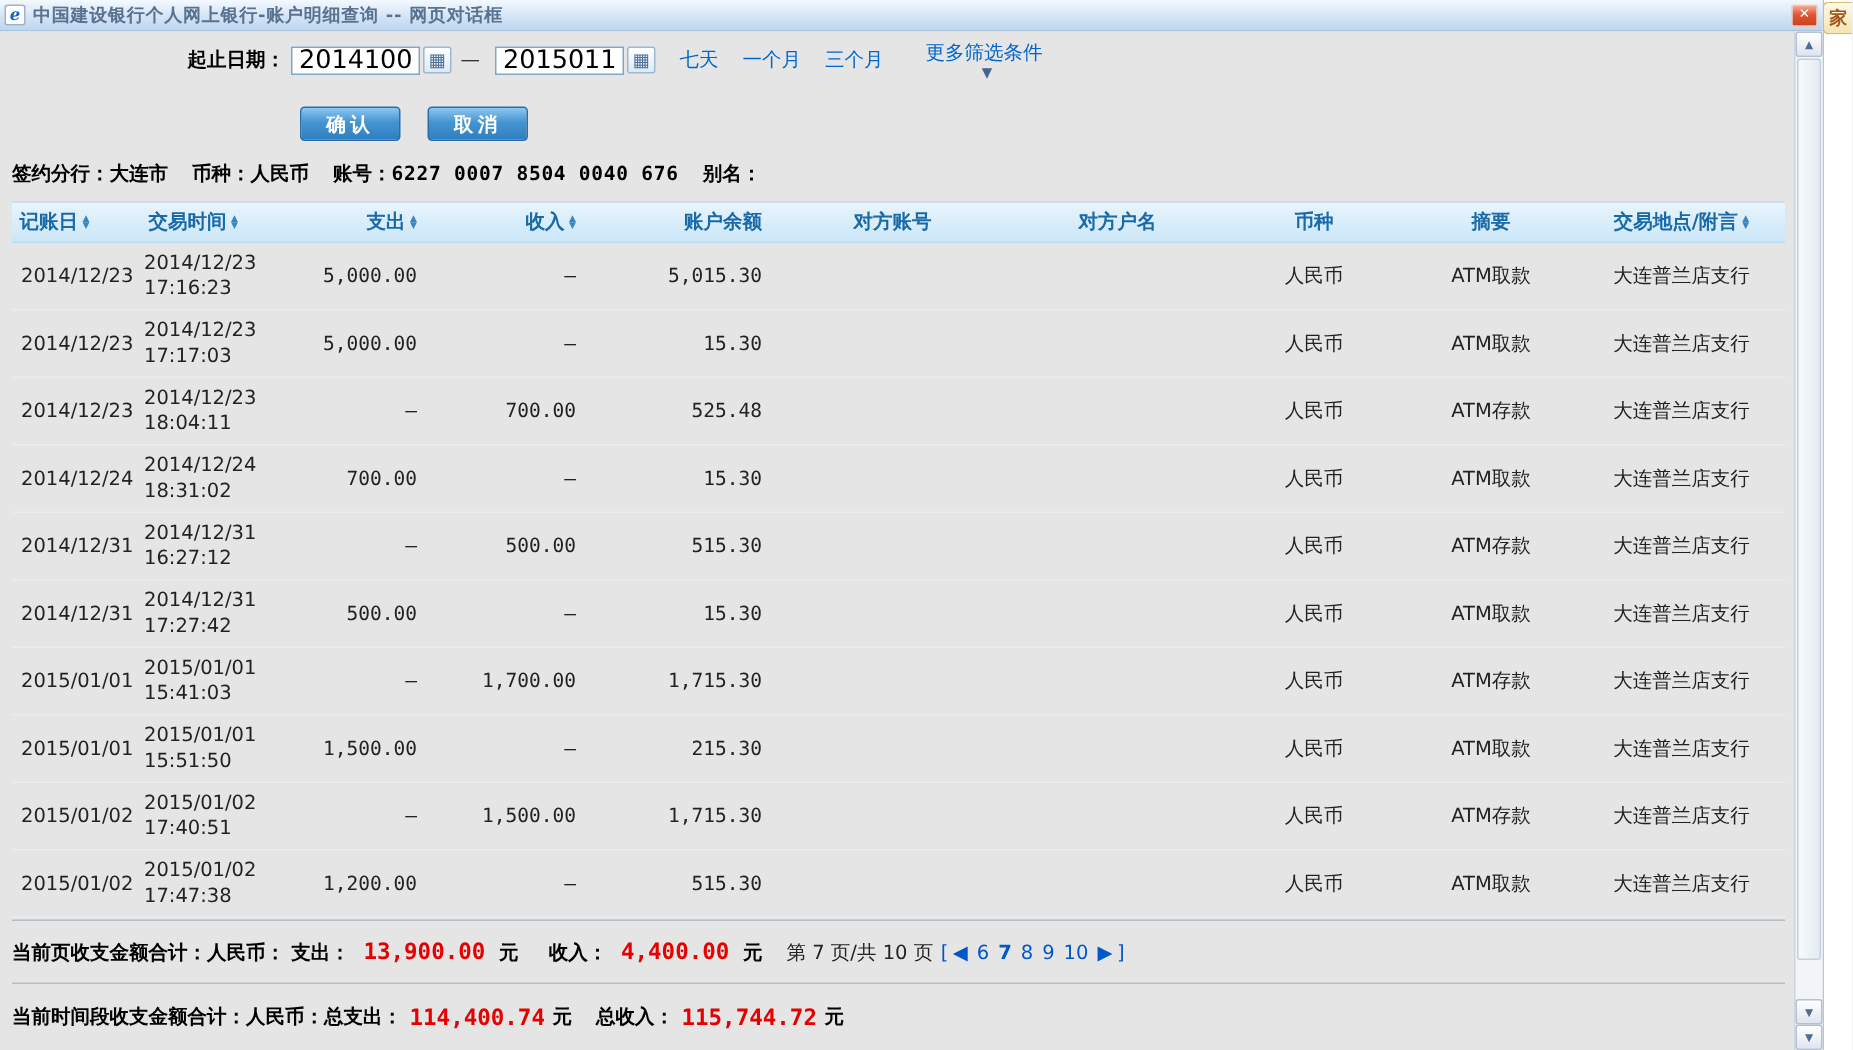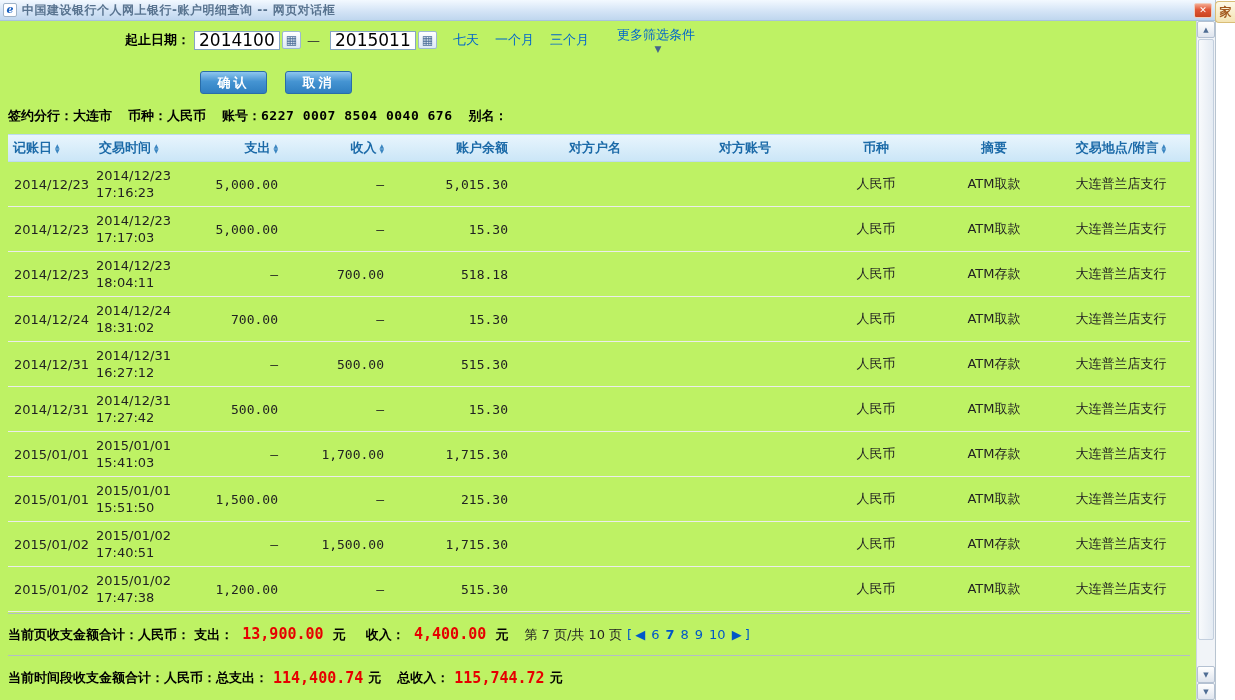--- a/index.html
+++ b/index.html
@@ -23,21 +23,21 @@
     font: italic bold 11px/12px "DejaVu Serif", serif; text-align: center;
   }
   .title-text { font-size: 12px; font-weight: bold; color: #58738f; letter-spacing: .5px; white-space: nowrap; }
   .close-btn {
     margin-left: auto; width: 18px; height: 15px; border-radius: 2px; cursor: pointer;
     background: linear-gradient(#f4a98f, #e05535 45%, #c9431f);
     border: 1px solid #f0cdbd; color: #fff; font-size: 9px; line-height: 13px; text-align: center; font-weight: bold;
   }
 
   
-  .content { position: absolute; top: 21px; left: 0; width: 1196px; height: 679px; background: #bef264; overflow: hidden; }
+  .content { position: absolute; top: 21px; left: 0; width: 1196px; height: 679px; background: #e5e5e5; overflow: hidden; }
 
   .filter-row { display: flex; align-items: center; margin: 8px 0 0 125px; height: 22px; white-space: nowrap; }
   .lbl-bold { font-weight: bold; color: #000; }
   .date-input { width: 86px; height: 19px; border: 1px solid #86a5c3; padding: 0 4px; font-size: 17px; font-family: inherit; color: #000; margin-left: 4px; }
   .cal-btn {
     width: 19px; height: 18px; margin-left: 2px; cursor: pointer;
     background: linear-gradient(#ffffff, #dde9f5); border: 1px solid #9db8d2; border-radius: 2px;
     display: inline-flex; align-items: center; justify-content: center; font-size: 12px; color: #4a6d96;
   }
   .dash-sep { margin: 0 6px; color: #333; }
@@ -187,24 +187,24 @@
             <span>收入</span>
             <span class="sort">
               <i>▲</i>
               <i>▼</i>
             </span>
           </div>
           <div class="th a-right">
             <span>账户余额</span>
           </div>
           <div class="th">
+            <span>对方账号</span>
+          </div>
+          <div class="th">
             <span>对方户名</span>
-          </div>
-          <div class="th">
-            <span>对方账号</span>
           </div>
           <div class="th">
             <span>币种</span>
           </div>
           <div class="th">
             <span>摘要</span>
           </div>
           <div class="th">
             <span>交易地点/附言</span>
             <span class="sort">
@@ -245,21 +245,21 @@
             <div class="td ctr">大连普兰店支行</div>
           </div>
           <div class="trow">
             <div class="td c0">2014/12/23</div>
             <div class="td c1">
               <div>2014/12/23</div>
               <div>18:04:11</div>
             </div>
             <div class="td num">–</div>
             <div class="td num">700.00</div>
-            <div class="td num">518.18</div>
+            <div class="td num">525.48</div>
             <div class="td ctr"></div>
             <div class="td ctr"></div>
             <div class="td ctr">人民币</div>
             <div class="td ctr">ATM存款</div>
             <div class="td ctr">大连普兰店支行</div>
           </div>
           <div class="trow">
             <div class="td c0">2014/12/24</div>
             <div class="td c1">
               <div>2014/12/24</div>

